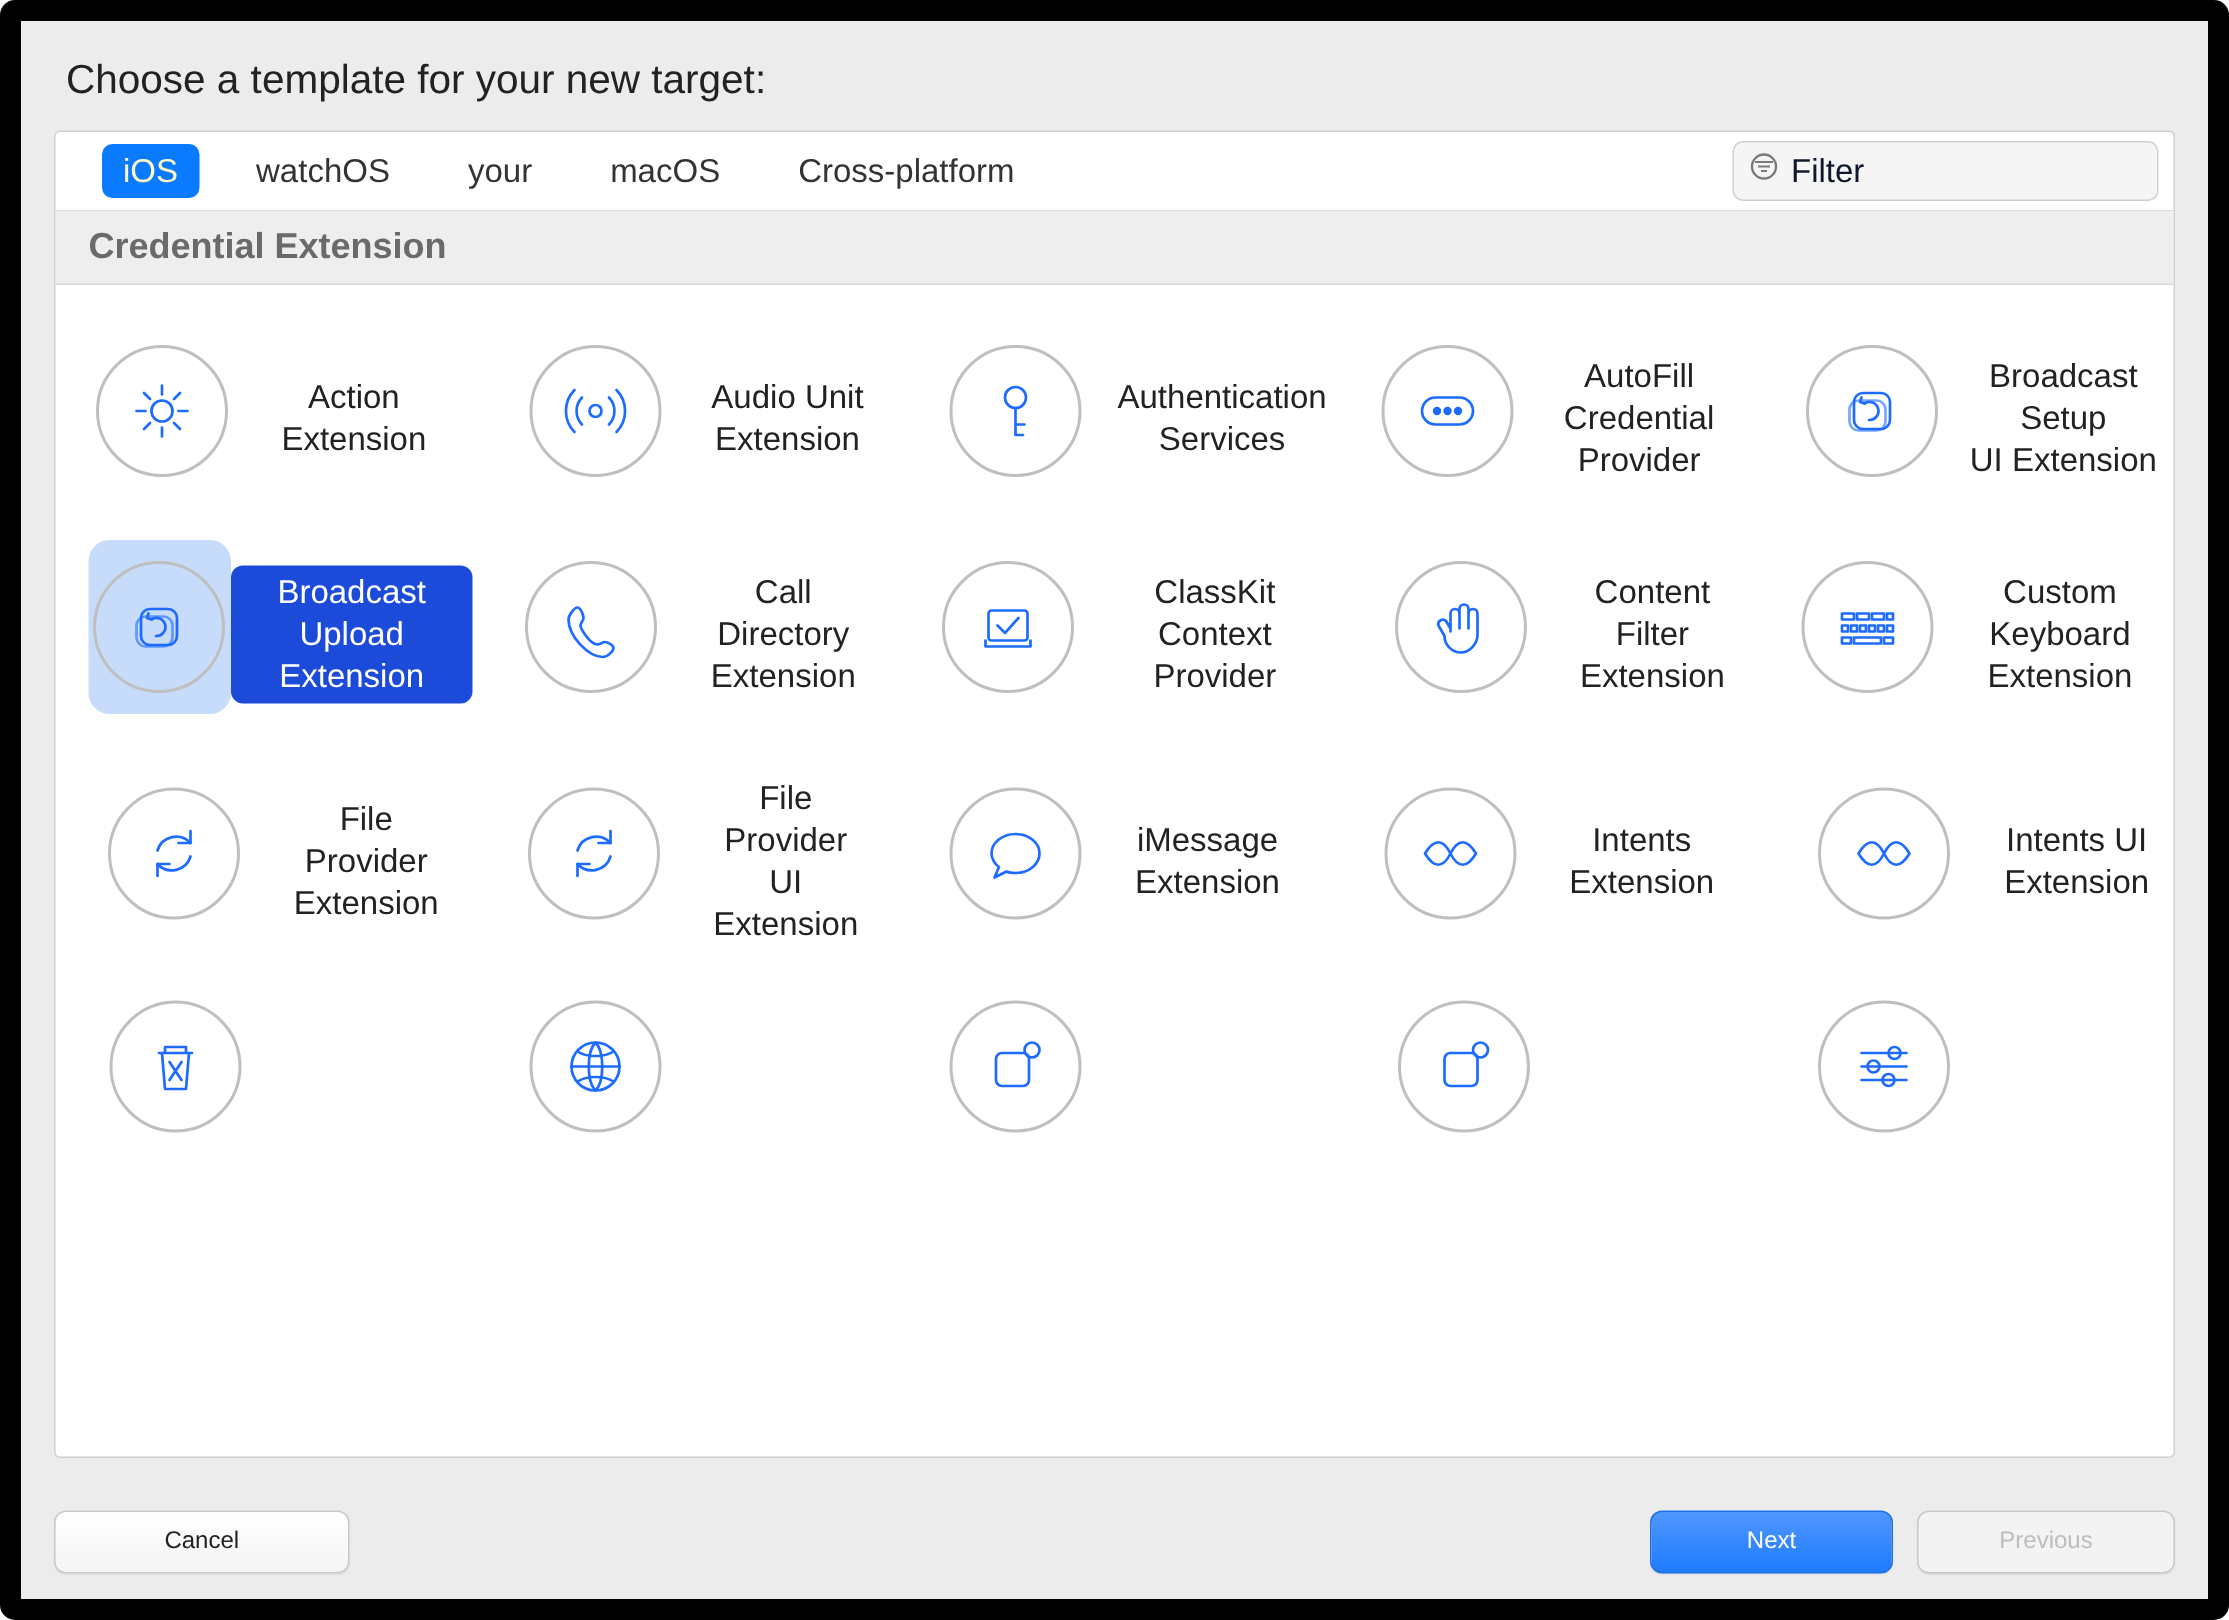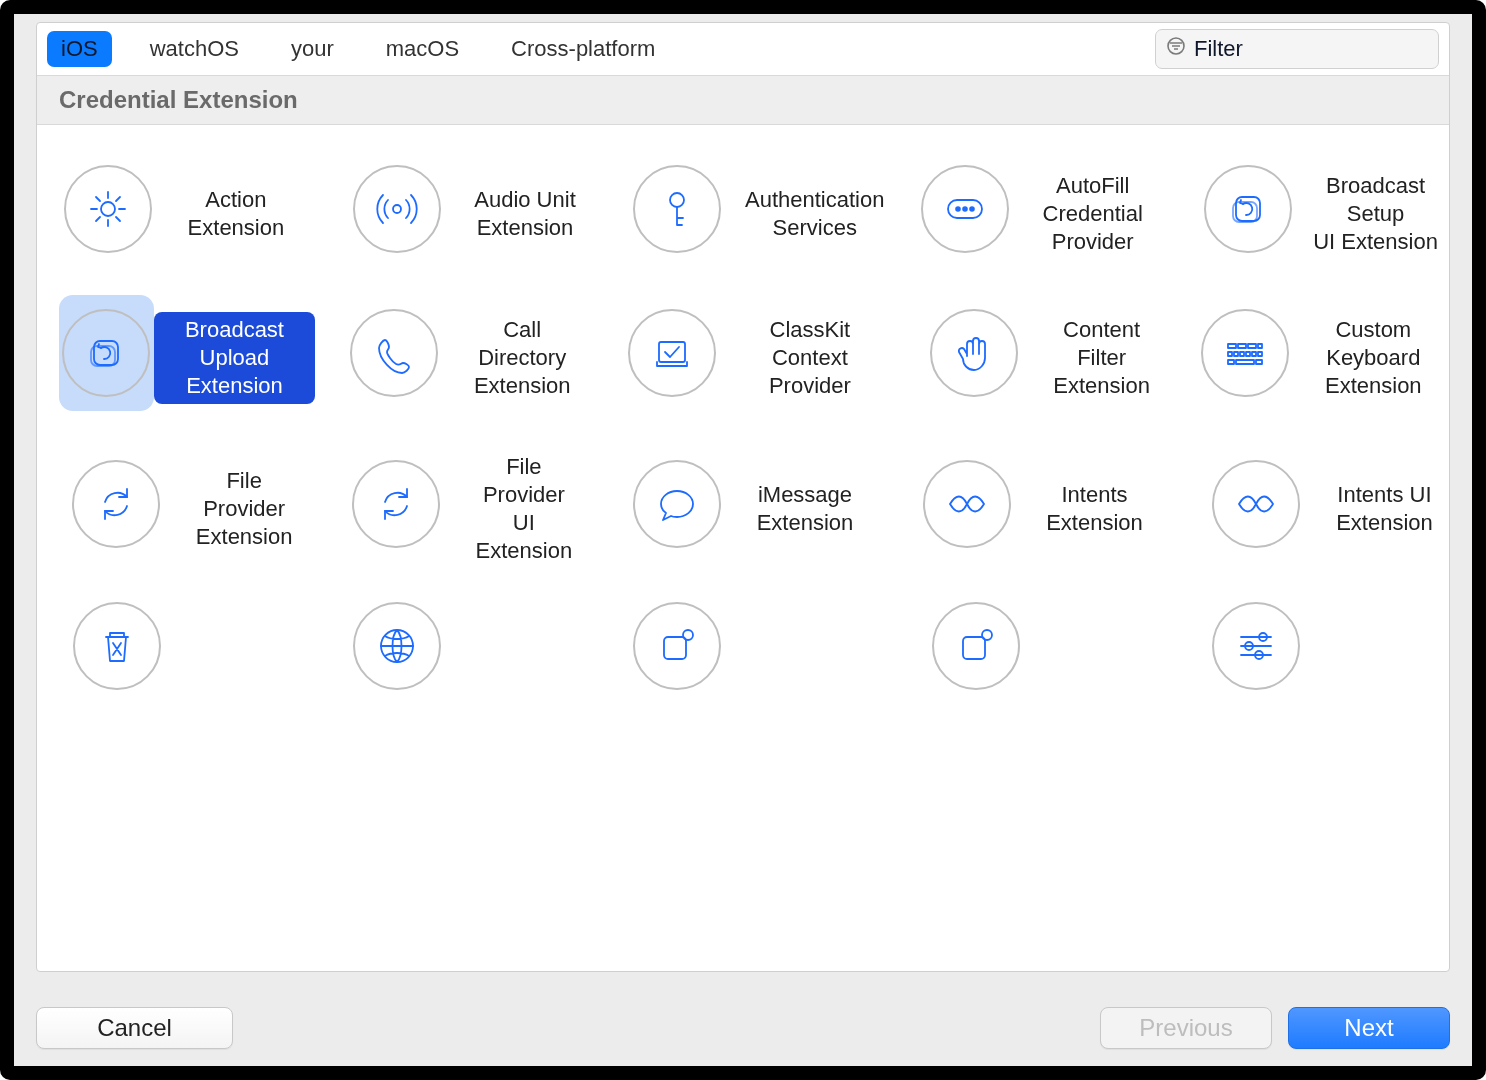--- a/index.html
+++ b/index.html
@@ -58,21 +58,22 @@
     align-items: center;
   }
   .tab {
     font-size: 22px;
     color: #333;
     padding: 5px 14px;
     border-radius: 7px;
   }
   .tab.sel {
     background: #0a7bff;
-    color: #0f172a;
+    color: #fef9c3;
+    margin-left: 21px;
   }
   .spacer { flex: 1; }
   .filter {
     width: 262px;
     height: 38px;
     border: 1px solid #d0d0d0;
     background: #f5f5f5;
     border-radius: 7px;
     display: flex;
     align-items: center;
@@ -150,21 +151,21 @@
     display: flex;
     align-items: center;
     gap: 16px;
   }
   .btn {
     height: 40px;
     min-width: 150px;
     border: 1px solid #c8c8c8;
     background: linear-gradient(#ffffff,#f4f4f4);
     border-radius: 8px;
-    font-size: 24px;
+    font-size: 16px;
     display: flex;
     align-items: center;
     justify-content: center;
     box-shadow: 0 1px 1px rgba(0,0,0,0.06);
     margin-top: 28px;
   }
   .btn.disabled {
     color: #bdbdbd;
     background: #f3f3f3;
   }
@@ -174,20 +175,21 @@
     border: 1px solid #1f6fe6;
   }
   svg.ico { stroke:#1d6bff; stroke-width:1.6; fill:none; }
 </style>
 </head>
 <body>
 
 <div class="outer">
   <div class="dialog">
 
+    <div class="title">Choose a template for your new target:</div>
 
     <div class="panel">
 
       <div class="bar">
         <div class="tabs" id="tabs">
             <div class="tab sel">iOS</div>
             <div class="tab">watchOS</div>
             <div class="tab">your</div>
             <div class="tab">macOS</div>
             <div class="tab">Cross-platform</div>
@@ -459,18 +461,18 @@
               </div>
             </div>
           </div>
       </div>
 
     </div>
 
     <div class="footer">
       <div class="btn" style="min-width:195px">Cancel</div>
       <div class="spacer"></div>
+      <div class="btn primary" style="min-width:160px">Next</div>
       <div class="btn disabled" style="min-width:170px">Previous</div>
-      <div class="btn primary" style="min-width:160px">Next</div>
     </div>
 
   </div>
 </div>
 
 </body></html>

